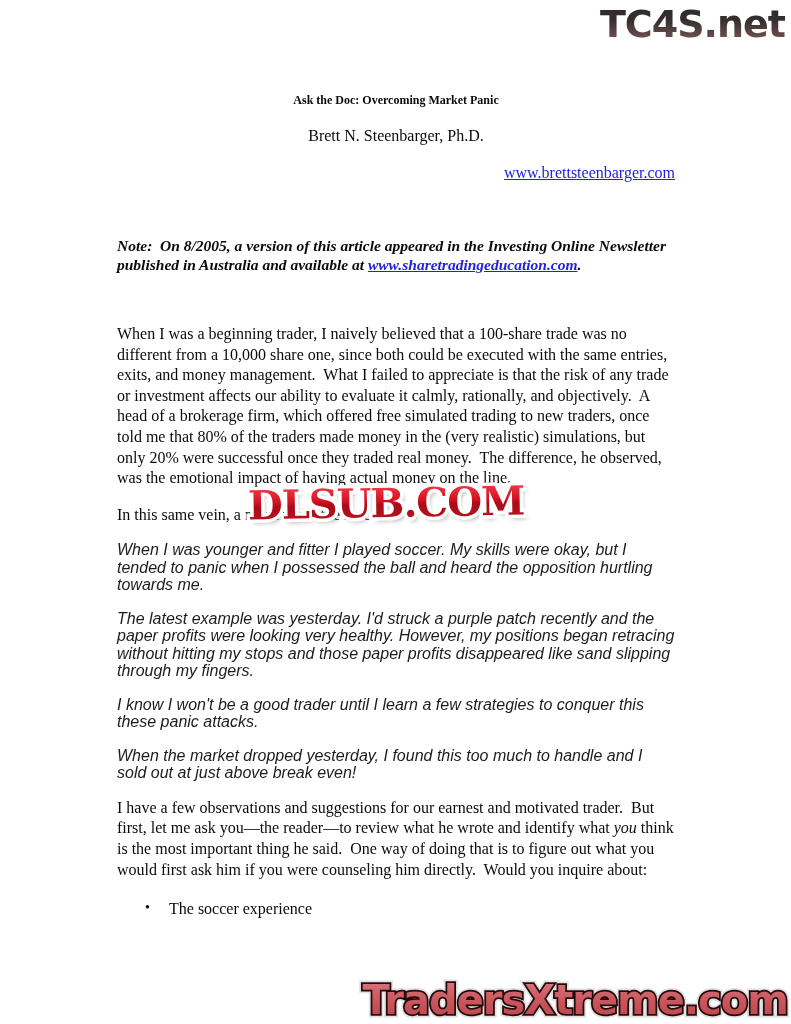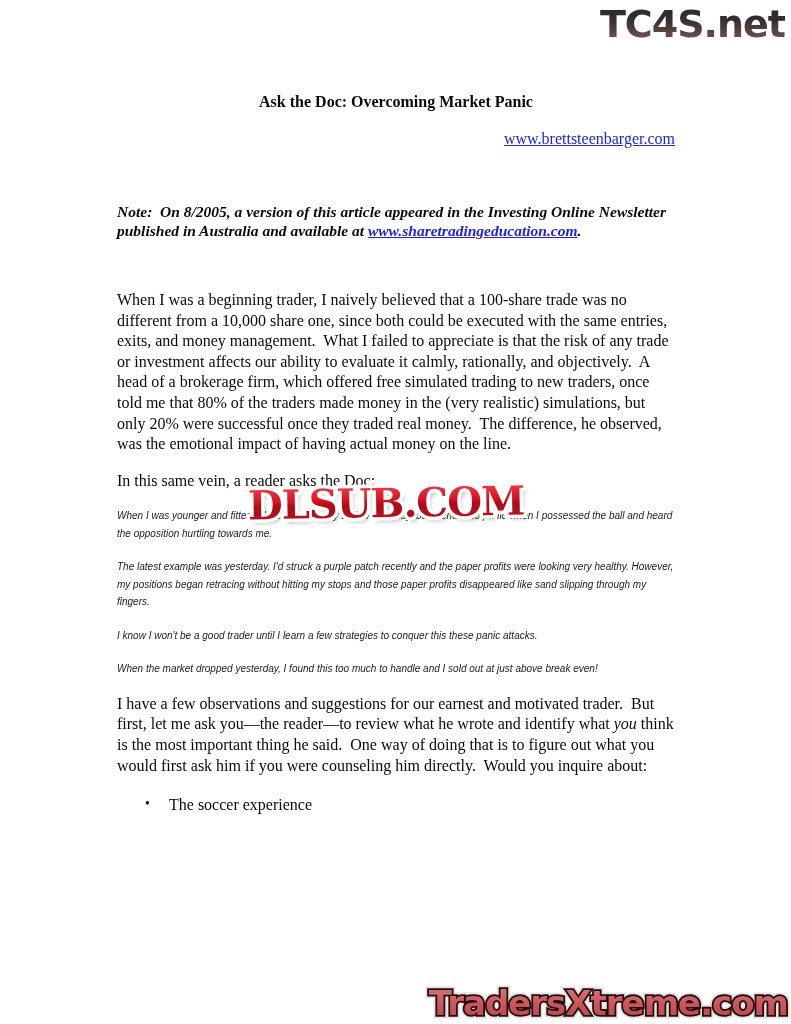--- a/index.html
+++ b/index.html
@@ -14,21 +14,21 @@
   }
 
   
   .content {
     position:absolute;
     left:117px; top:93px;
     width:558px;
   }
   .centered { text-align:center; }
   .doc-title {
-    font-size:16px; font-weight:bold;
+    font-size:12px; font-weight:bold;
     margin:0 0 19px 0; white-space:pre-wrap;
   }
   .doc-author { font-size:16px; margin:0 0 19px 0; }
   .doc-link {
     font-size:16px; color:#2222dd; text-decoration:underline;
     cursor:pointer;
   }
   .link-row { margin:0 0 54px 0;text-align:right; }
   .note {
     font-size:15.5px; font-weight:bold; font-style:italic;
@@ -42,21 +42,21 @@
     font-size:16px; line-height:20.6px;
     margin:0 0 16px 0; white-space:pre-wrap;
   }
   .lead-in {
     font-size:16px; line-height:20.6px;
     margin:0 0 16px 0;
   }
   .quote {
     font-family:"Liberation Sans", sans-serif;
     font-style:italic;
-    font-size:10px; line-height:17.5px;
+    font-size:16px; line-height:17.5px;
     color:#1c1c1c;
     margin:0 0 16px 0;
   }
   .closing { margin-top:6px; }
   .closing .emph { font-style:italic; }
   .bullet-row {
     display:flex; align-items:flex-start;
     margin:20px 0 0 28px;
     font-size:16px;
   }
@@ -94,21 +94,21 @@
   .watermark .wm-fill {
     background:linear-gradient(to bottom, #ef4452 0%, #d5101f 45%, #a80c18 55%, #c01322 100%);
     -webkit-background-clip:text; background-clip:text;
     color:transparent;
   }
 
   
   .txlogo {
     position:absolute; right:3px; bottom:4px;
     font-family:"DejaVu Sans", sans-serif;
-    font-weight:bold; font-size:34px; letter-spacing:-1px;
+    font-weight:bold; font-size:40px; letter-spacing:-1px;
     z-index:4;
   }
   .txlogo .tx-glow {
     color:#e6e6e6;
     -webkit-text-stroke:7px #e2e2e2;
     text-shadow:0 0 3px #ffffff;
   }
   .txlogo .tx-outline {
     color:#240a0b;
     -webkit-text-stroke:3.5px #240a0b;
@@ -134,20 +134,21 @@
   <div class="txlogo layered">
     <span class="tx-glow">TradersXtreme.com</span>
     <span class="tx-outline">TradersXtreme.com</span>
     <span class="tx-fill">TradersXtreme.com</span>
   </div>
 
   <div class="content">
 
     <h1 class="doc-title centered">Ask the Doc: Overcoming Market Panic</h1>
 
+    <div class="doc-author centered">Brett N. Steenbarger, Ph.D.</div>
 
     <div class="link-row centered">
       <span class="doc-link">www.brettsteenbarger.com</span>
     </div>
 
     <div class="note"><span>Note:  On 8/2005, a version of this article appeared in the Investing Online Newsletter published in Australia and available at </span><span class="note-link">www.sharetradingeducation.com</span><span>.</span></div>
 
     <p class="para">When I was a beginning trader, I naively believed that a 100-share trade was no different from a 10,000 share one, since both could be executed with the same entries, exits, and money management.  What I failed to appreciate is that the risk of any trade or investment affects our ability to evaluate it calmly, rationally, and objectively.  A head of a brokerage firm, which offered free simulated trading to new traders, once told me that 80% of the traders made money in the (very realistic) simulations, but only 20% were successful once they traded real money.  The difference, he observed, was the emotional impact of having actual money on the line.</p>
 
     <p class="lead-in">In this same vein, a reader asks the Doc:</p>

